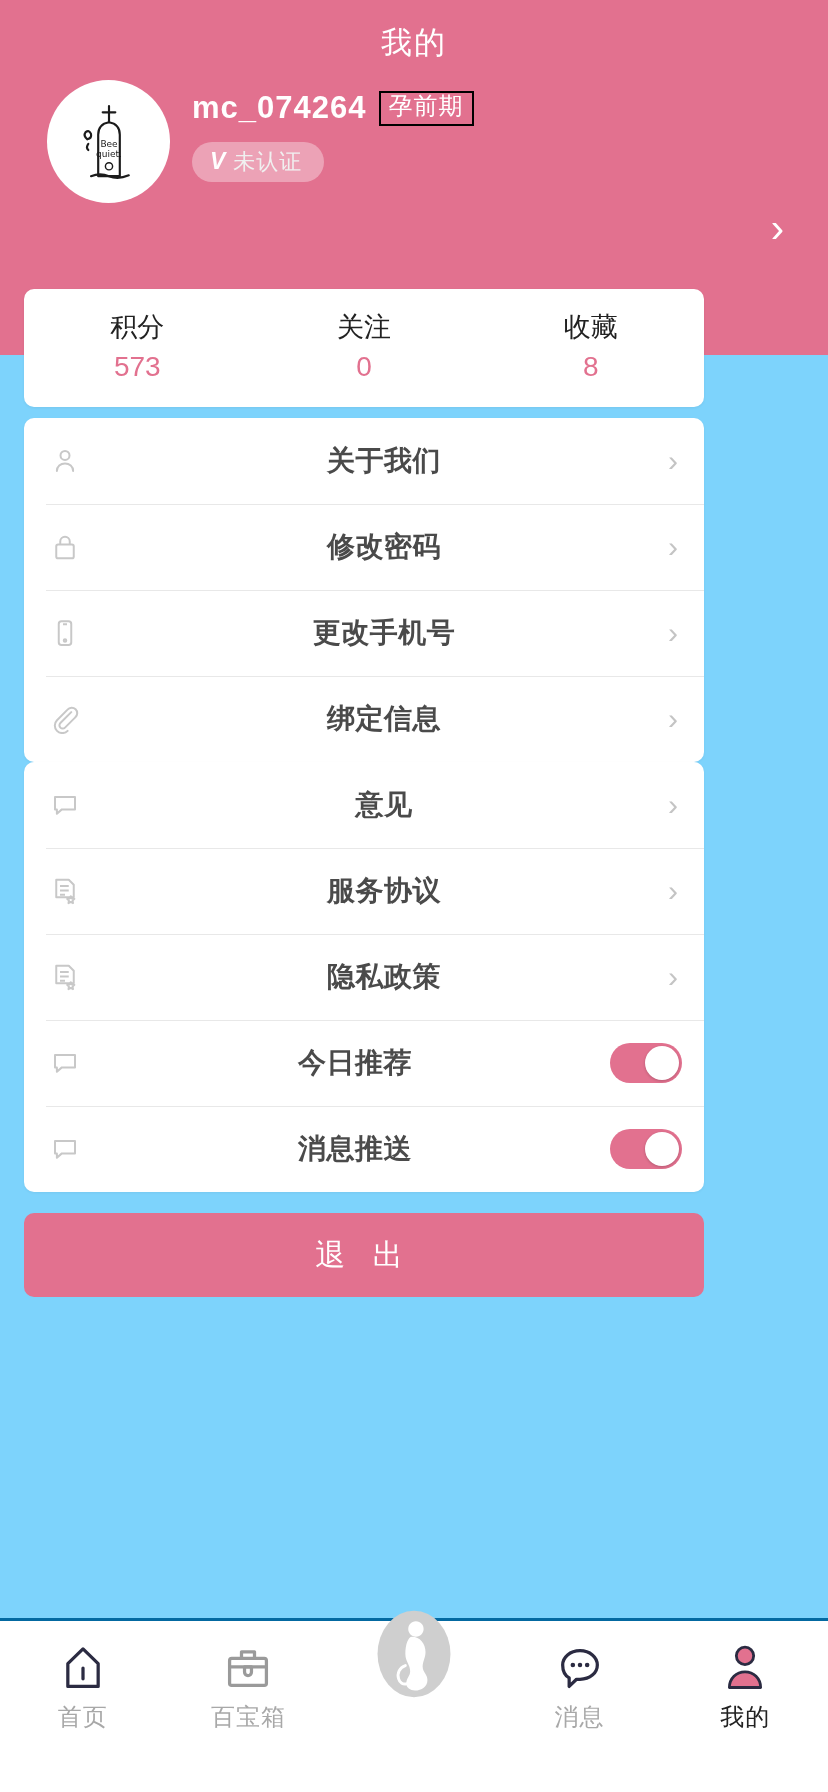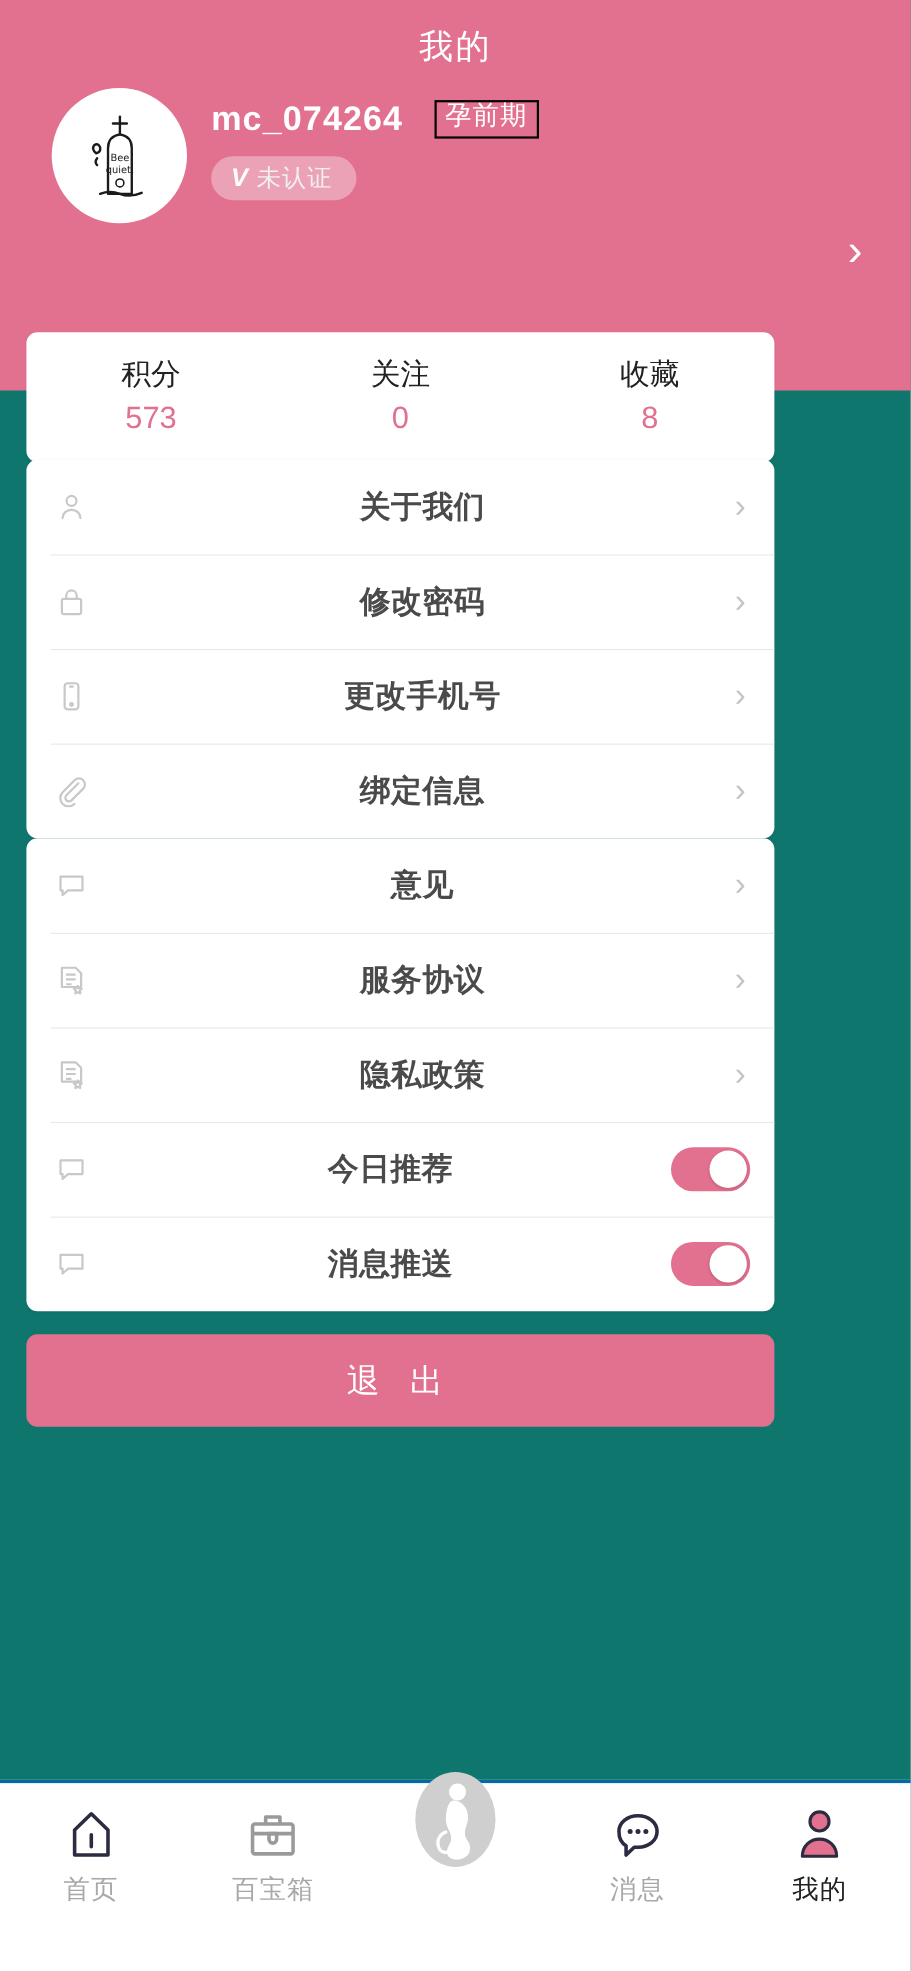--- a/index.html
+++ b/index.html
@@ -2,21 +2,21 @@
 <html><head>
 <meta charset="utf-8">
 <style>
   * { margin:0; padding:0; box-sizing:border-box; }
   html, body {
     width:828px; height:1792px;
     font-family:"Liberation Sans","DejaVu Sans",sans-serif;
     background:#e3e3e3;
     overflow:hidden;
   }
-  #app { position:relative; width:828px; height:1792px; background:#0f766e; }
+  #app { position:relative; width:828px; height:1792px; background:#7dd3fc; }
 
   
   .header {
     position:absolute; left:0; top:0; width:828px; height:355px;
     background:#e2718f;
   }
   .header-title {
     position:absolute; top:22px; left:0; width:828px;
     text-align:center; color:#ffffff;
     font-size:31px; letter-spacing:2px; font-weight:400;
@@ -26,21 +26,21 @@
   }
   .avatar {
     position:absolute; left:47px; top:0;
     width:123px; height:123px; border-radius:50%;
     background:#ffffff; overflow:hidden;
     display:flex; align-items:center; justify-content:center;
   }
   .avatar svg { width:90px; height:90px; display:block; }
 
   .profile-text { position:absolute; left:192px; top:10px; }
-  .name-line { display:flex; align-items:center; gap:28px; }
+  .name-line { display:flex; align-items:center; gap:12px; }
   .username {
     color:#ffffff; font-size:31px; font-weight:700; letter-spacing:1px;
   }
   .stage-badge {
     border:2px solid #000000; color:#ffffff;
     font-size:24px; padding:3px 8px 4px; line-height:1;
     letter-spacing:1px; white-space:nowrap;font-family:Liberation Mono, monospace;
   }
   .verify-badge {
     margin-top:16px; display:inline-flex; align-items:center; gap:8px;
@@ -54,21 +54,21 @@
   .verify-badge .vtext {
     color:#f0f0f0; font-size:22px; letter-spacing:1px; line-height:1;
   }
   .header-arrow {
     position:absolute; right:44px; top:128px;
     color:#ffffff; font-size:40px; font-weight:300; line-height:1;
   }
 
   
   .stats-card {
-    position:absolute; left:24px; top:302px; width:680px; height:118px;
+    position:absolute; left:24px; top:289px; width:680px; height:118px;
     background:#ffffff; border-radius:10px;
     display:flex; align-items:center;
     box-shadow:0 1px 3px rgba(0,0,0,0.06);
   }
   .stat { flex:1; text-align:center; }
   .stat-label { font-size:27px; color:#222222; line-height:1.25; }
   .stat-value { font-size:28px; color:#e2718f; line-height:1.3; margin-top:4px; }
 
   
   .group {

